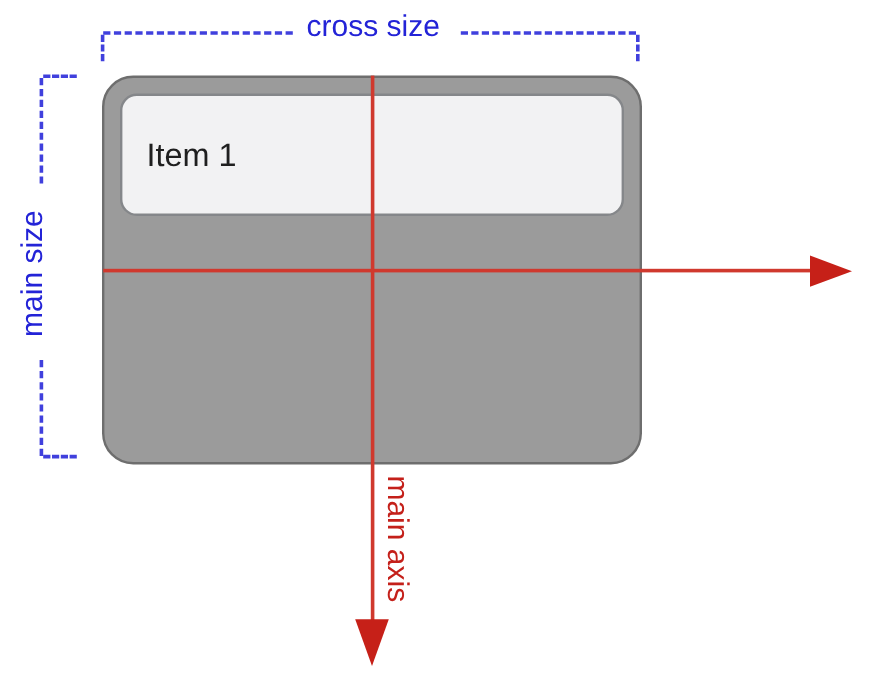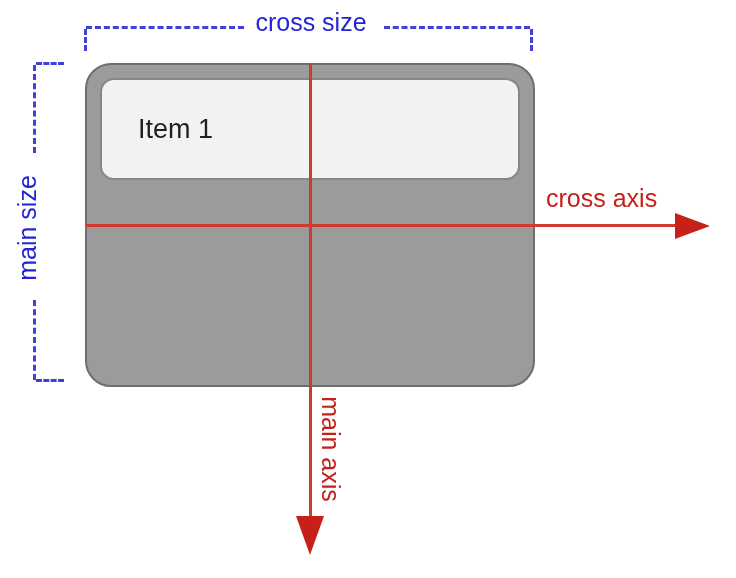--- a/index.html
+++ b/index.html
@@ -32,21 +32,21 @@
     gap: 18px;
     z-index: 1;
   }
   .flex-item {
     box-sizing: border-box;
     background: var(--item-fill, #f2f2f3);
     border: 2px solid var(--item-border, #85878a);
     border-radius: 14px;
     display: flex;
     align-items: center;
-    padding-left: 36px;
+    padding-left: 20px;
     font-size: 27px;
     color: var(--item-text, #1f1f1f);
   }
   .flex-item.item-1 { flex: 0 0 102px; }
   .flex-item.item-2 { flex: 1 1 auto; }
 
   
   .dash-h {
     position: absolute;
     height: 0;
@@ -172,19 +172,18 @@
   <div class="blue-label main-size-label">main size</div>
 
   <div class="flex-container">
     <div class="flex-item item-1">
       <span>Item 1</span>
     </div>
   </div>
 
   <div class="axis-line-h"></div>
   <div class="axis-head-right"></div>
-  <div class="red-label cross-axis-label">cross axis</div>
 
   <div class="axis-line-v"></div>
   <div class="axis-head-down"></div>
   <div class="red-label main-axis-label">main axis</div>
 
 </div>
 
 </body></html>

